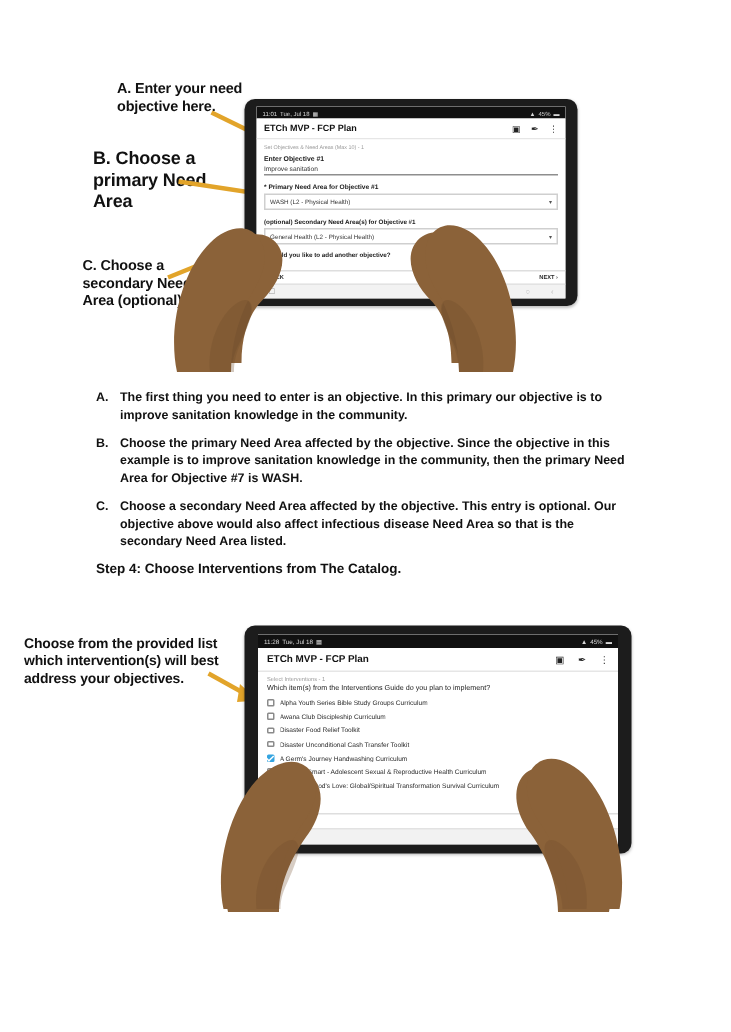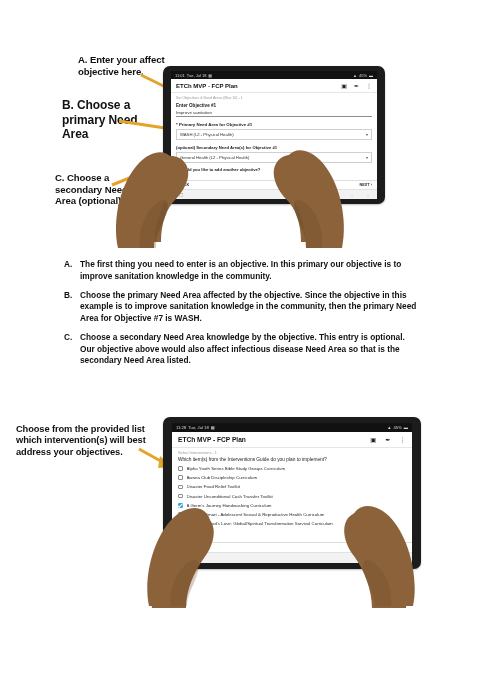--- a/index.html
+++ b/index.html
@@ -145,21 +145,21 @@
   .bp .tx { flex: 1 1 auto; }
   .step-head { position: absolute; font-weight: bold; color: #111; }
 </style>
 </head>
 <body>
 
 <div class="page">
 
   <div>
 
-    <div class="callout callout-a">A. Enter your affect objective here.</div>
+    <div class="callout callout-a">A. Enter your need objective here.</div>
     <div class="callout callout-b">B. Choose a primary Need Area</div>
     <div class="callout callout-c">C. Choose a secondary Need Area (optional)</div>
 
     <div class="arrow" style="left:140px; top:74px;">
       <svg width="58" height="30" viewBox="0 0 58 30">
         <path d="M1 1 L46 23" stroke="#E2A42A" stroke-width="3" fill="none"></path>
         <path d="M38 14 L50 26 L34 26 Z" fill="#E2A42A"></path>
       </svg>
     </div>
     <div class="arrow" style="left:118px; top:118px;">
@@ -264,24 +264,25 @@
     <div class="bp" style="font-size:8.3px; line-height:1.42; margin-bottom:7px;">
       <span class="mk" style="width:16px;">A.</span>
       <span class="tx">The first thing you need to enter is an objective. In this primary our objective is to improve sanitation knowledge in the community.</span>
     </div>
     <div class="bp" style="font-size:8.3px; line-height:1.42; margin-bottom:7px;">
       <span class="mk" style="width:16px;">B.</span>
       <span class="tx">Choose the primary Need Area affected by the objective. Since the objective in this example is to improve sanitation knowledge in the community, then the primary Need Area for Objective #7 is WASH.</span>
     </div>
     <div class="bp" style="font-size:8.3px; line-height:1.42;">
       <span class="mk" style="width:16px;">C.</span>
-      <span class="tx">Choose a secondary Need Area knowledge by the objective. This entry is optional. Our objective above would also affect infectious disease Need Area so that is the secondary Need Area listed.</span>
+      <span class="tx">Choose a secondary Need Area affected by the objective. This entry is optional. Our objective above would also affect infectious disease Need Area so that is the secondary Need Area listed.</span>
     </div>
   </div>
 
+  <div class="step-head" style="left:64px; top:374px; font-size:9px;">Step 4: Choose Interventions from The Catalog.</div>
 
   <div>
 
     <div class="callout callout-d">Choose from the provided list which intervention(s) will best address your objectives.</div>
 
     <div class="arrow" style="left:138px; top:448px;">
       <svg width="40" height="22" viewBox="0 0 40 22">
         <path d="M1 1 L28 16" stroke="#E2A42A" stroke-width="3" fill="none"></path>
         <path d="M22 8 L34 19 L20 20 Z" fill="#E2A42A"></path>
       </svg>

